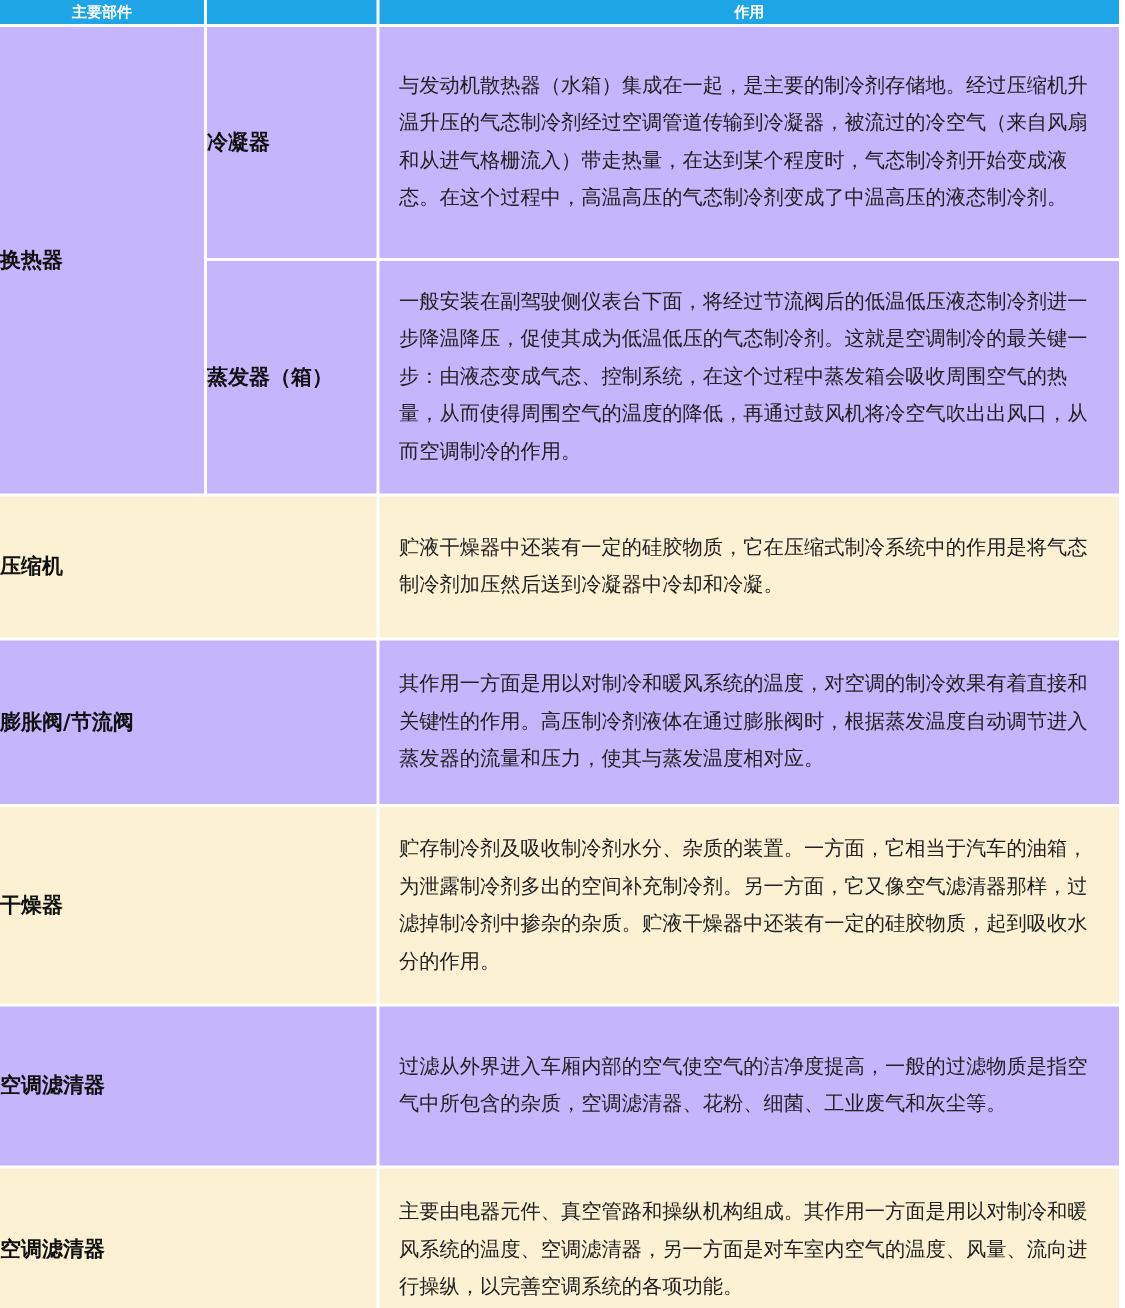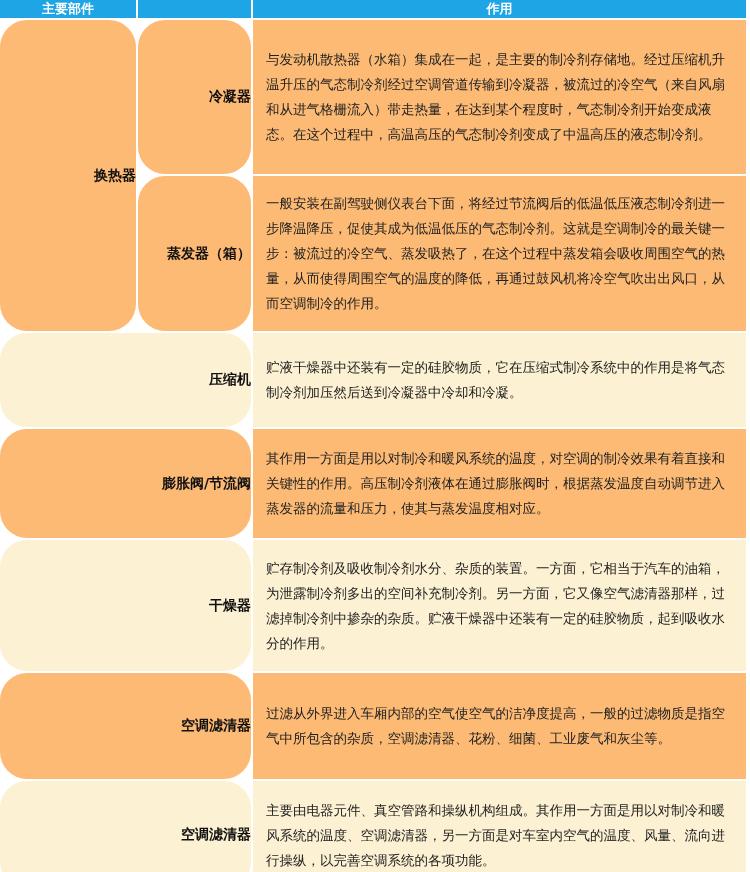--- a/index.html
+++ b/index.html
@@ -8,38 +8,37 @@
     border-collapse: separate;
     border-spacing: 2px;
     width: 750px;
     margin: -2px 0 0 -2px;
     table-layout: fixed;
   }
   table.spec th {
     background: #1ea5e6;
     color: #ffffff;
     font-weight: bold;
-    font-size: 13px;
+    font-size: 10px;
     height: 16px;
     padding: 0;
     text-align: center;
     vertical-align: middle;
   }
   table.spec td {
     padding: 0;
     vertical-align: middle;
   }
-  .blue td { background: #fdba74; }
+  .blue td { background: #c4b5fd; }
   .yellow td { background: #fdf1d3; }
   td.label {
-    text-align: right;
+    text-align: left;
     font-weight: bold;
     font-size: 14px;
     color: #111111;
-    border-radius: 27px;
   }
   td.desc {
     font-size: 13.5px;
     line-height: 25px;
     color: #222222;
     padding: 0 14px 0 13px !important;
     text-align: left;
   }
   col.c1 { width: 136px; }
   col.c2 { width: 113px; }
@@ -62,21 +61,21 @@
     </tr>
   </thead>
   <tbody>
     <tr class="blue" style="height:154px">
       <td class="label" rowspan="2">换热器</td>
       <td class="label">冷凝器</td>
       <td class="desc">与发动机散热器（水箱）集成在一起，是主要的制冷剂存储地。经过压缩机升温升压的气态制冷剂经过空调管道传输到冷凝器，被流过的冷空气（来自风扇和从进气格栅流入）带走热量，在达到某个程度时，气态制冷剂开始变成液态。在这个过程中，高温高压的气态制冷剂变成了中温高压的液态制冷剂。</td>
     </tr>
     <tr class="blue" style="height:155px">
       <td class="label">蒸发器（箱）</td>
-      <td class="desc">一般安装在副驾驶侧仪表台下面，将经过节流阀后的低温低压液态制冷剂进一步降温降压，促使其成为低温低压的气态制冷剂。这就是空调制冷的最关键一步：被流过的冷空气、蒸发吸热了，在这个过程中蒸发箱会吸收周围空气的热量，从而使得周围空气的温度的降低，再通过鼓风机将冷空气吹出出风口，从而空调制冷的作用。</td>
+      <td class="desc">一般安装在副驾驶侧仪表台下面，将经过节流阀后的低温低压液态制冷剂进一步降温降压，促使其成为低温低压的气态制冷剂。这就是空调制冷的最关键一步：由液态变成气态、控制系统，在这个过程中蒸发箱会吸收周围空气的热量，从而使得周围空气的温度的降低，再通过鼓风机将冷空气吹出出风口，从而空调制冷的作用。</td>
     </tr>
     <tr class="yellow" style="height:94px">
       <td class="label" colspan="2">压缩机</td>
       <td class="desc">贮液干燥器中还装有一定的硅胶物质，它在压缩式制冷系统中的作用是将气态制冷剂加压然后送到冷凝器中冷却和冷凝。</td>
     </tr>
     <tr class="blue" style="height:109px">
       <td class="label" colspan="2">膨胀阀/节流阀</td>
       <td class="desc">其作用一方面是用以对制冷和暖风系统的温度，对空调的制冷效果有着直接和关键性的作用。高压制冷剂液体在通过膨胀阀时，根据蒸发温度自动调节进入蒸发器的流量和压力，使其与蒸发温度相对应。</td>
     </tr>
     <tr class="yellow" style="height:131px">

